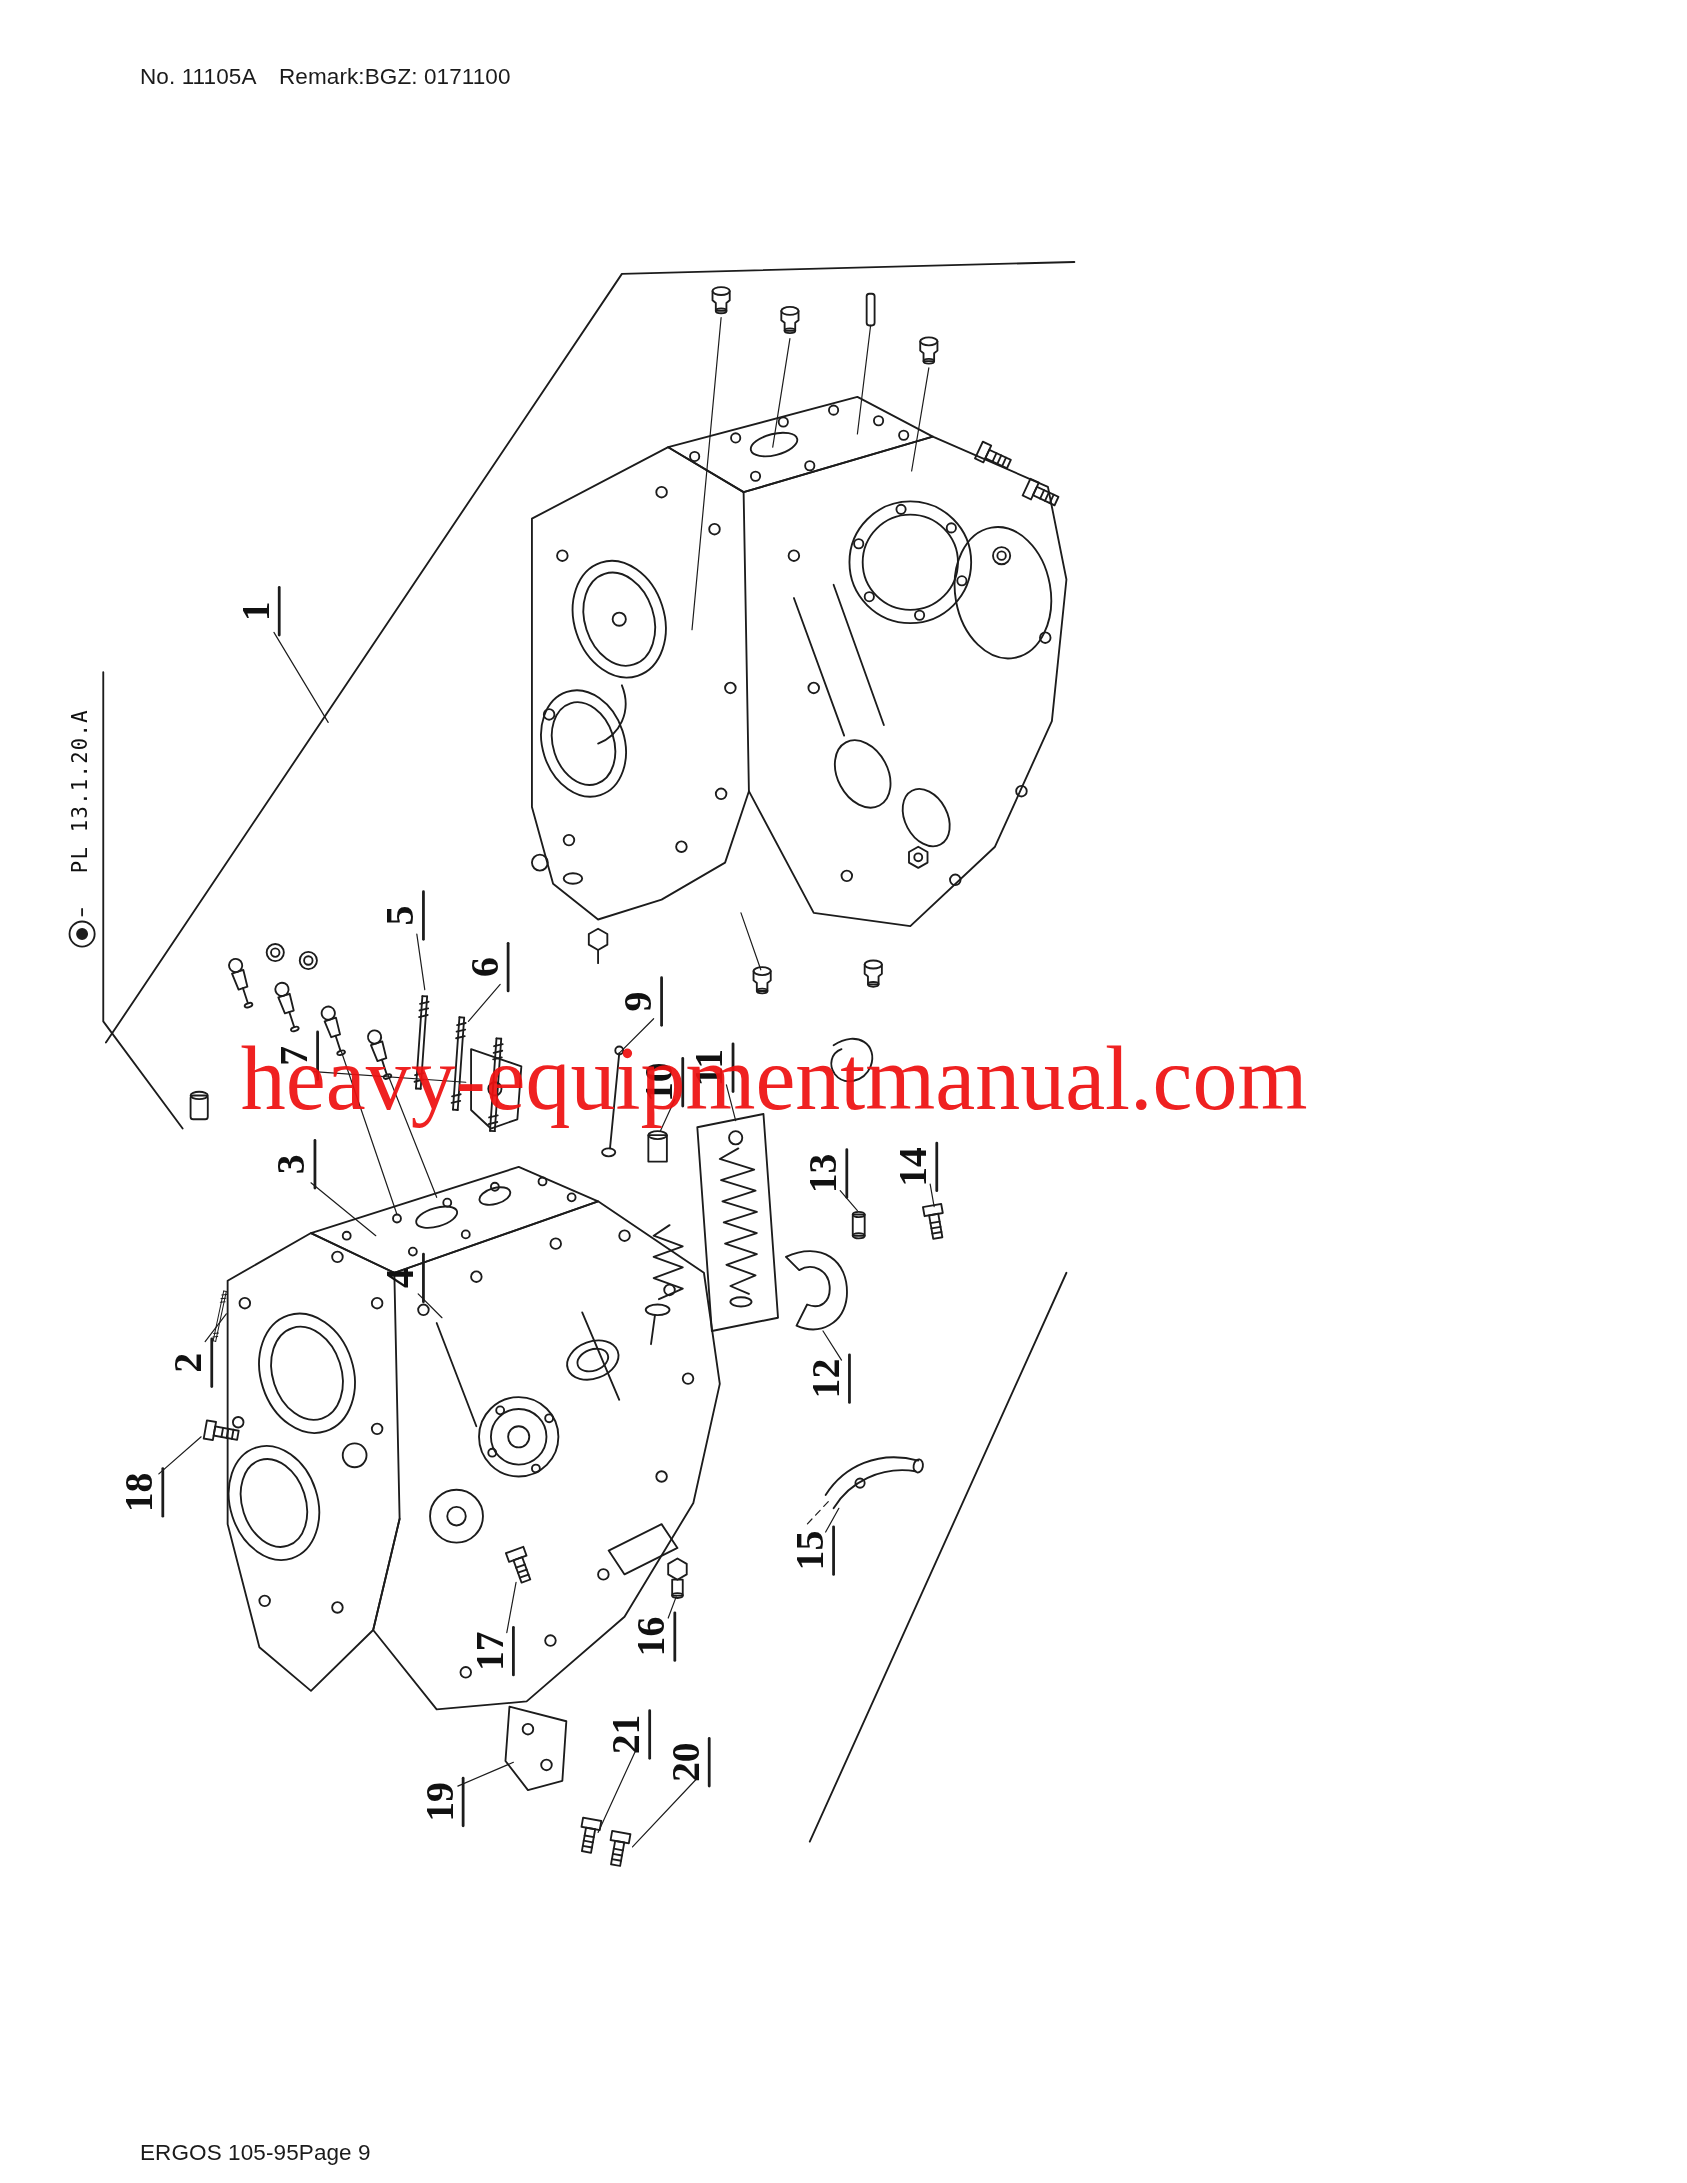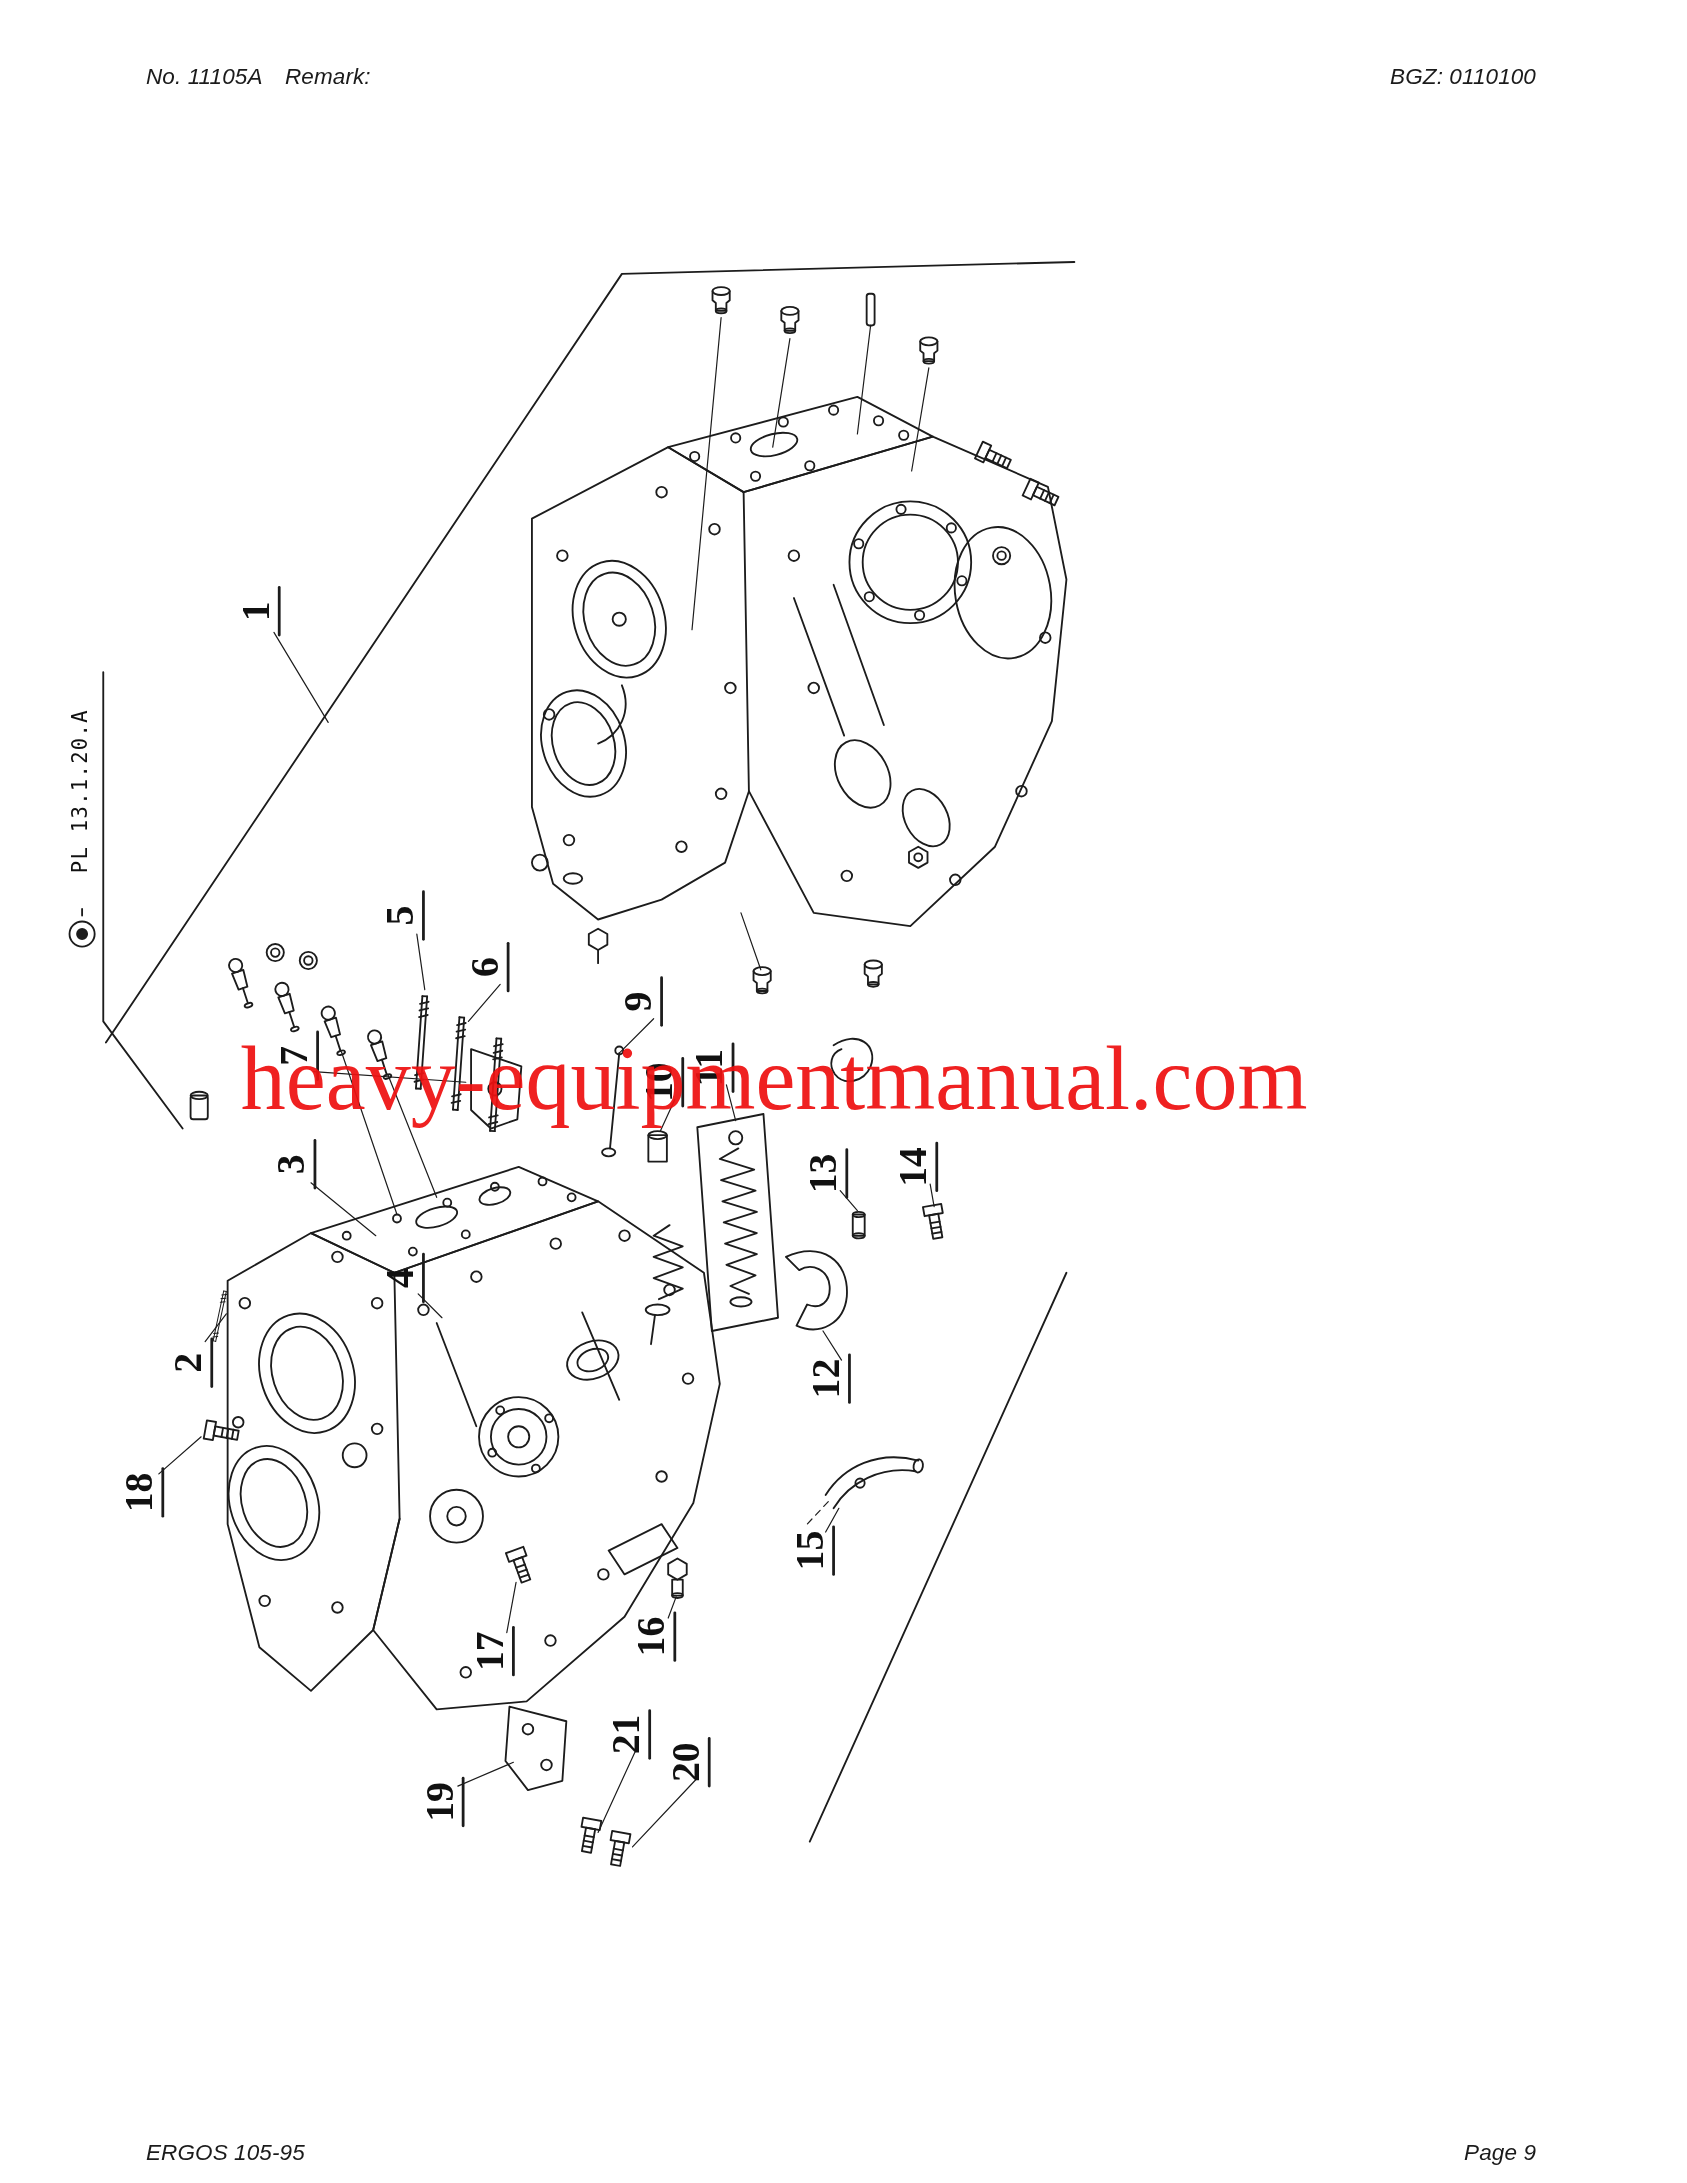--- a/index.html
+++ b/index.html
@@ -1,19 +1,19 @@
 <!DOCTYPE html>
 <html style="font-size:10.6px"><head>
 <meta charset="utf-8">
 <style>
   html,body{margin:0;padding:0;background:#ffffff;}
   .page{position:relative;width:1687px;height:2183px;background:#ffffff;
         font-family:"Liberation Sans",sans-serif;color:#1b1b1b;overflow:hidden;}
-  .header,.footer{position:absolute;left:146px;right:151px;display:flex;
-        justify-content:space-between;font-size:22.5px;letter-spacing:0.1px;font-style:italic;}
+  .header,.footer{position:absolute;left:140px;right:151px;display:flex;
+        justify-content:flex-start;font-size:22.5px;letter-spacing:0.1px;}
   .header{top:64px;}
   .header-left{display:flex;gap:22.5px;}
   .footer{top:2120px;margin-top:20px;}
   svg.diagram{position:absolute;left:0;top:0;width:1687px;height:2183px;}
   svg text{stroke:none;}
   .num{font-family:"Liberation Serif",serif;font-size:30px;font-weight:bold;fill:#111;text-anchor:middle;}
   .plateref{font-family:"DejaVu Sans Mono",monospace;font-size:15.5px;fill:#111;text-anchor:middle;letter-spacing:1px;}
   .wm{font-family:"Liberation Serif",serif;font-size:68px;opacity:0.93;}
   .thin{stroke-width:0.9;}
   .ul{stroke-width:2.1;}
@@ -21,21 +21,21 @@
 </head>
 <body>
 
 <div class="page">
 
   <div class="header">
     <div class="header-left">
       <span>No. 11105A</span>
       <span>Remark:</span>
     </div>
-    <span>BGZ: 0110100</span>
+    <span>BGZ: 0171100</span>
   </div>
 
   <svg class="diagram" viewBox="0 0 1275 1650" xmlns="http://www.w3.org/2000/svg">
     <defs>
       <g id="bolt">
         <path d="M-9 -7 L-2 -7 L-2 7 L-9 7 Z"></path>
         <path d="M-2 -3.5 L16 -3.5 L16 3.5 L-2 3.5 Z"></path>
         <line x1="4" y1="-3.5" x2="4" y2="3.5"></line>
         <line x1="8" y1="-3.5" x2="8" y2="3.5"></line>
         <line x1="12" y1="-3.5" x2="12" y2="3.5"></line>

